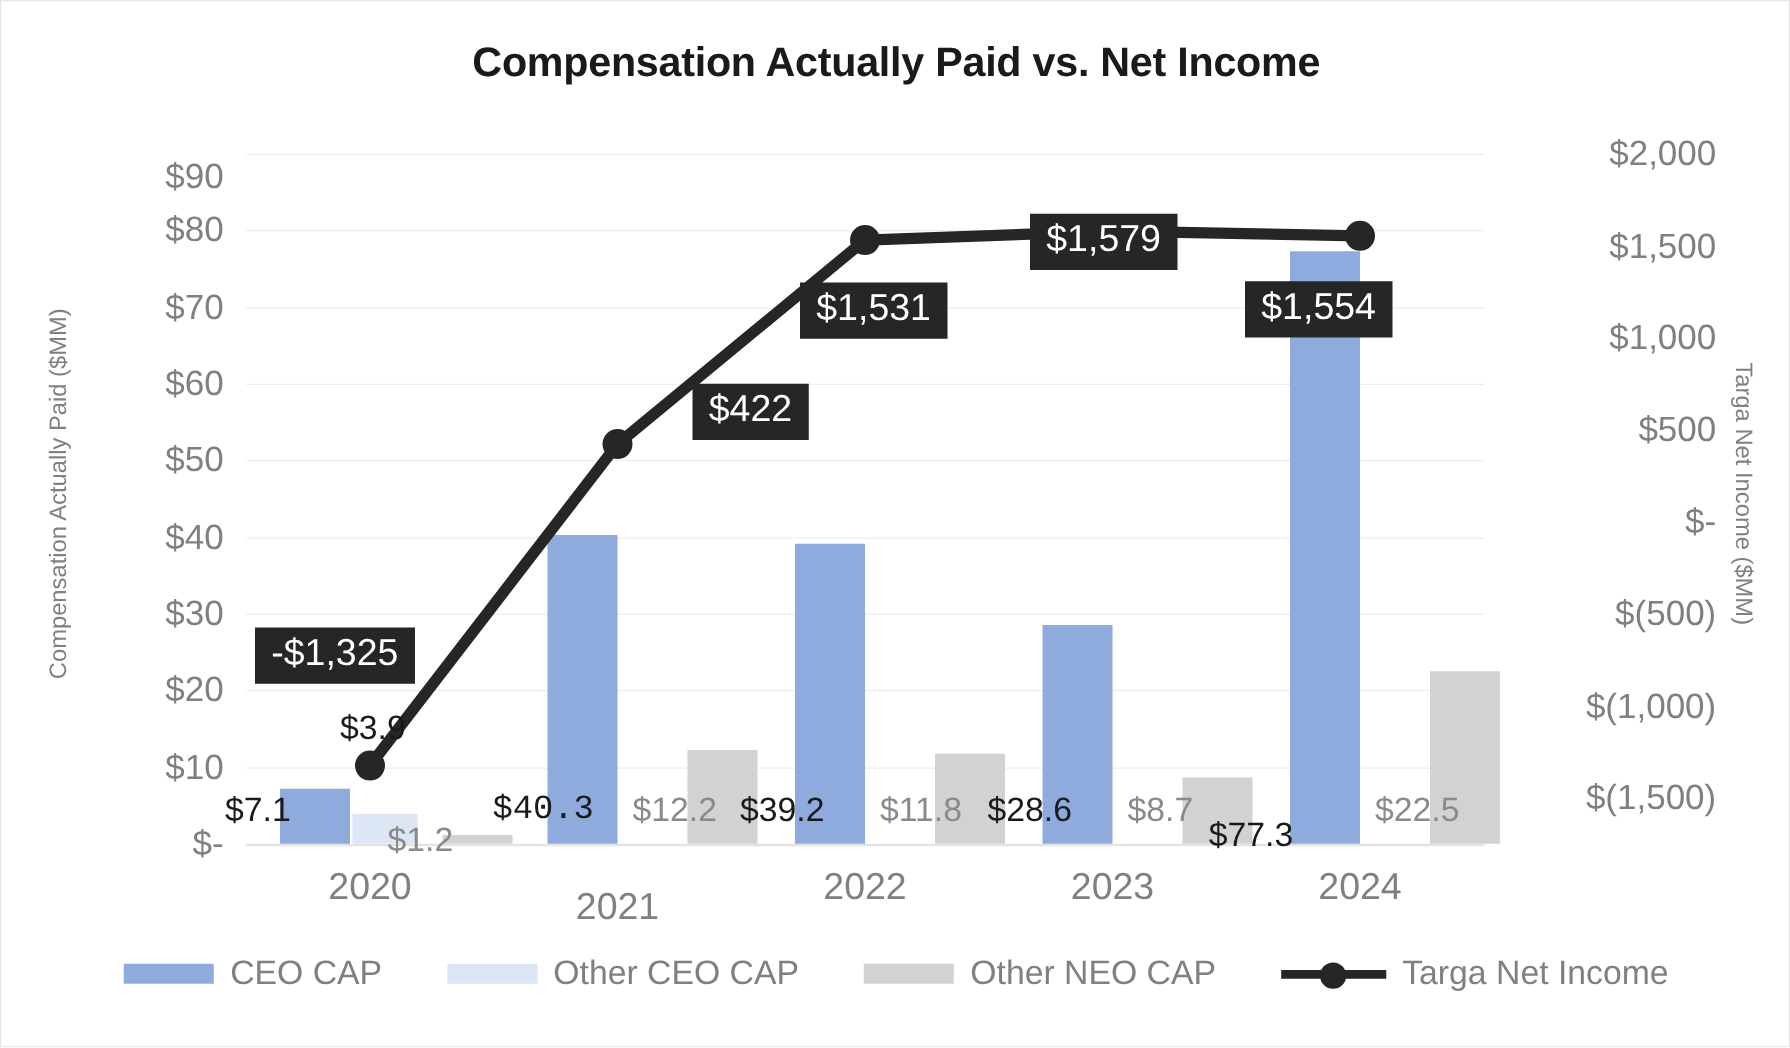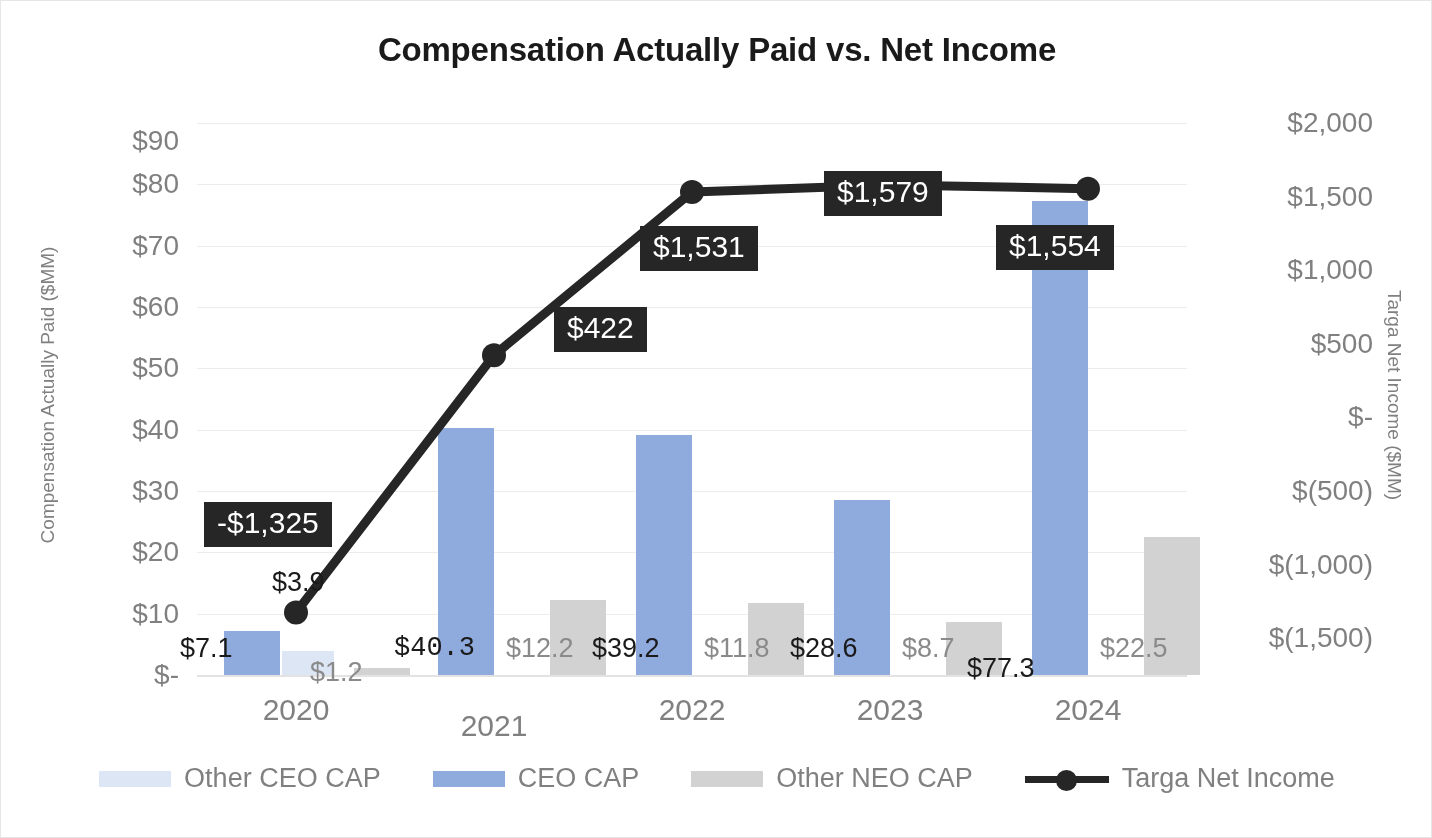--- a/index.html
+++ b/index.html
@@ -245,26 +245,26 @@
         <div class="callout" style="left: 7px; top: 379.44px;">-$1,325</div>
         <div class="callout" style="left: 357px; top: 184.282px;">$422</div>
         <div class="callout" style="left: 443px; top: 103.037px;">$1,531</div>
         <div class="callout" style="left: 627px; top: 47.9712px;">$1,579</div>
         <div class="callout" style="left: 799px; top: 101.651px;">$1,554</div>
       </div>
   </div>
 
   <div id="legend">
       <div class="legend-item">
+        <span class="swatch ceo"></span>
+        <span class="legend-label">CEO CAP</span>
+      </div>
+      <div class="legend-item">
         <span class="swatch otherceo"></span>
         <span class="legend-label">Other CEO CAP</span>
-      </div>
-      <div class="legend-item">
-        <span class="swatch ceo"></span>
-        <span class="legend-label">CEO CAP</span>
       </div>
       <div class="legend-item">
         <span class="swatch neo"></span>
         <span class="legend-label">Other NEO CAP</span>
       </div>
       <div class="legend-item">
         <span class="swatch line">
           <span class="ln"></span>
           <span class="dot"></span>
         </span>

